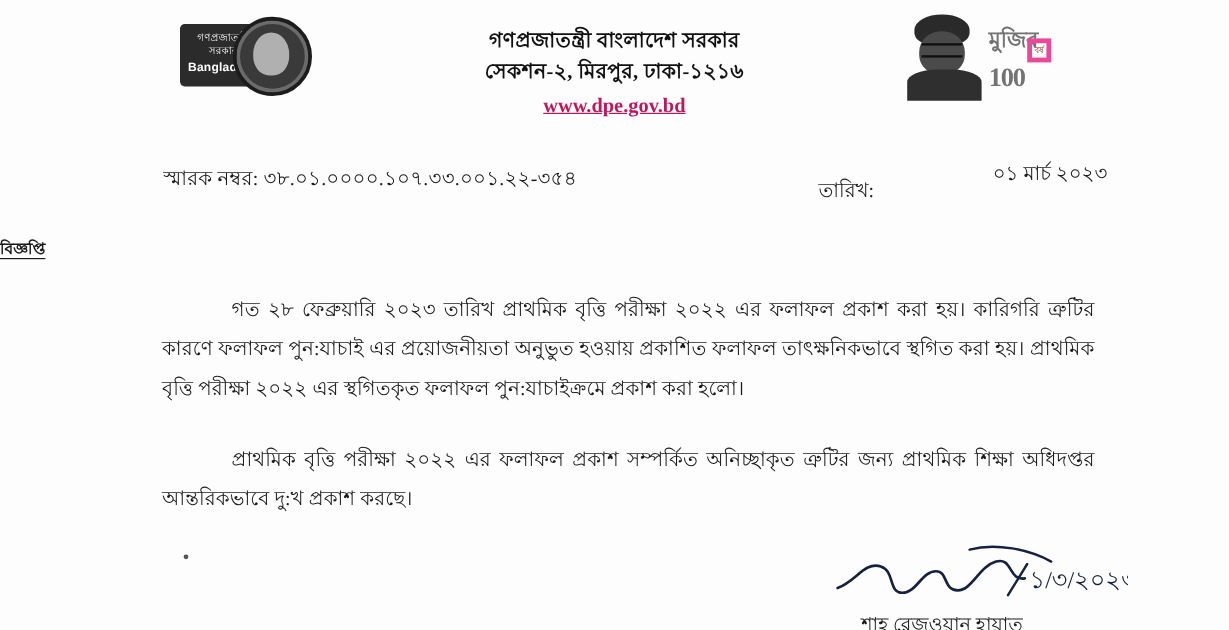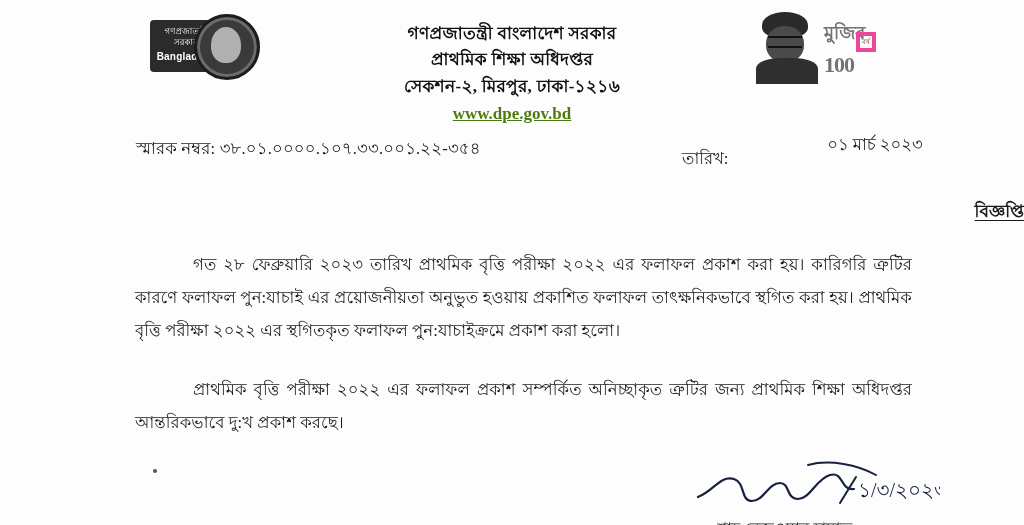--- a/index.html
+++ b/index.html
@@ -88,21 +88,21 @@
   .head-line {
     font-size: 17px;
     line-height: 1.55;
     font-weight: 600;
     letter-spacing: 0.3px;
     color: #111;
   }
   .head-url {
     font-size: 17px;
     font-weight: bold;
-    color: #4d7c0f;
+    color: #be185d;
     text-decoration: underline;
     margin-top: 4px;
     display: inline-block;
   }
 
   .mujib {
     position: absolute;
     right: 130px;
     top: 12px;
     width: 140px;
@@ -203,22 +203,22 @@
     left: 790px;
     top: 0px;
     font-size: 16.5px;
     text-align: center;
     line-height: 1.6;
     width: 170px;
   }
 
   
   .notice-title {
-    text-align: right;
-    font-size: 17px;
+    text-align: left;
+    font-size: 13px;
     font-weight: 600;
     margin-top: 14px;
     text-decoration: underline;
     text-underline-offset: 3px;
   }
 
   
   .body-wrap {
     margin: 22px 112px 0 135px;
   }
@@ -276,21 +276,20 @@
       <div class="emblem-badge">
         <span>গণপ্রজাতন্ত্রী</span><br>
         <span>সরকার</span>
         <span class="bd">Bangladesh</span>
       </div>
       <div class="emblem-circle"></div>
     </div>
 
     <div class="head-text">
       <div class="head-line">গণপ্রজাতন্ত্রী বাংলাদেশ সরকার</div>
-      <div class="head-line">প্রাথমিক শিক্ষা অধিদপ্তর</div>
       <div class="head-line">সেকশন-২, মিরপুর, ঢাকা-১২১৬</div>
       <a class="head-url" href="#">www.dpe.gov.bd</a>
     </div>
 
     <div class="mujib">
       <div class="mujib-face">
         <div class="mujib-hair"></div>
         <div class="mujib-head"></div>
         <div class="mujib-glass"></div>
         <div class="mujib-body"></div>

